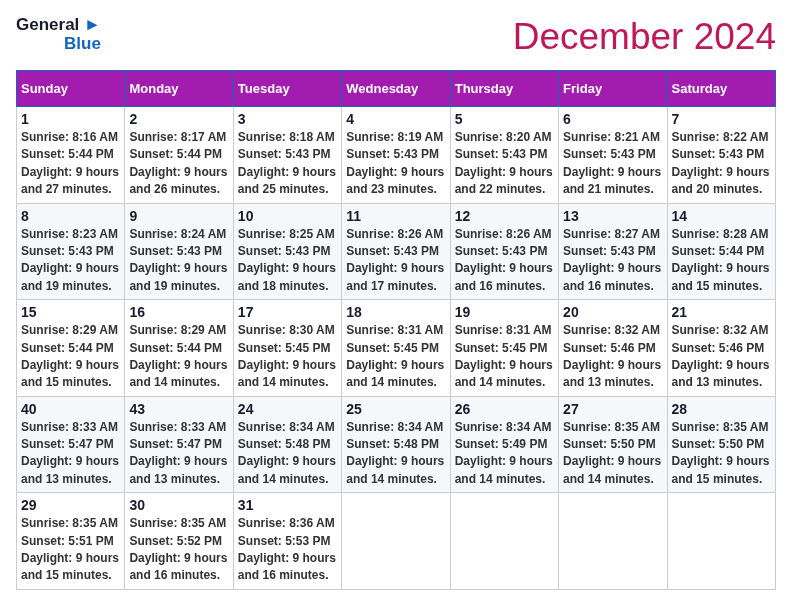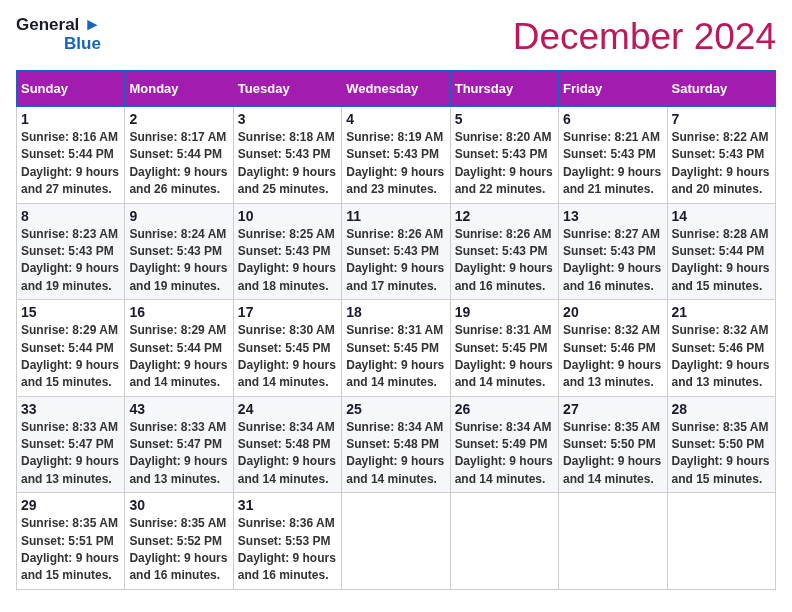--- a/index.html
+++ b/index.html
@@ -200,21 +200,21 @@
           <span class="day-num">20</span>
           <div class="day-info">Sunrise: 8:32 AM<br>Sunset: 5:46 PM<br>Daylight: 9 hours and 13 minutes.</div>
         </td>
         <td>
           <span class="day-num">21</span>
           <div class="day-info">Sunrise: 8:32 AM<br>Sunset: 5:46 PM<br>Daylight: 9 hours and 13 minutes.</div>
         </td>
       </tr>
       <tr>
         <td>
-          <span class="day-num">33</span>
+          <span class="day-num">40</span>
           <div class="day-info">Sunrise: 8:33 AM<br>Sunset: 5:47 PM<br>Daylight: 9 hours and 13 minutes.</div>
         </td>
         <td>
           <span class="day-num">43</span>
           <div class="day-info">Sunrise: 8:33 AM<br>Sunset: 5:47 PM<br>Daylight: 9 hours and 13 minutes.</div>
         </td>
         <td>
           <span class="day-num">24</span>
           <div class="day-info">Sunrise: 8:34 AM<br>Sunset: 5:48 PM<br>Daylight: 9 hours and 14 minutes.</div>
         </td>

